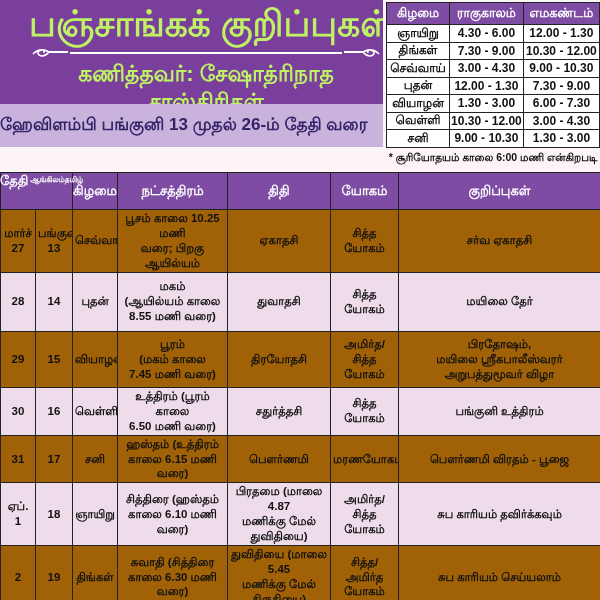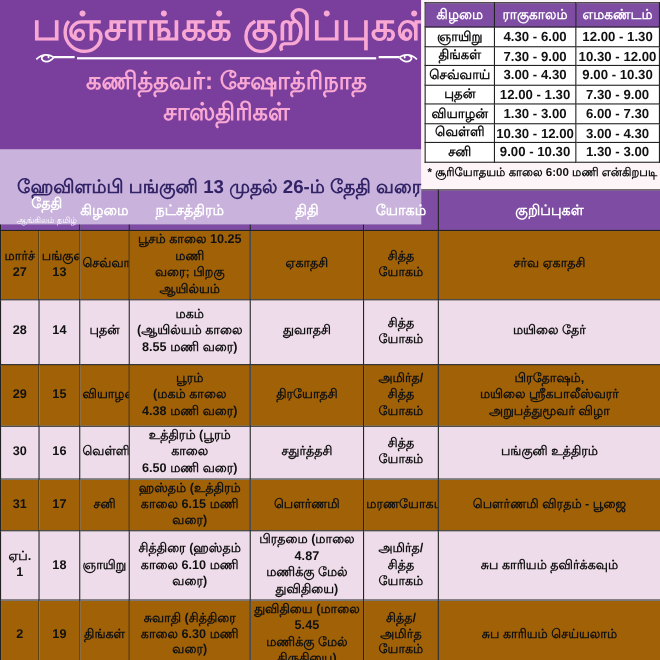--- a/index.html
+++ b/index.html
@@ -5,35 +5,35 @@
   html,body { margin:0; padding:0; }
   body {
     width:600px; height:600px;
     background:#fdf4f8;
     font-family:"Liberation Sans", sans-serif;
     color:#111;
   }
   .top { display:flex; height:172px; }
   .left-head { width:383px; }
   .title-block {
-    background:#7a3f9d; color:#f9a8d4; height:136px;
+    background:#7a3f9d; color:#bef264; height:104px;
     text-align:center; overflow:hidden;padding-left:29px;
   }
   .page-title {
     margin:0; padding-top:3px;
     font-size:36px; font-weight:bold; letter-spacing:0px;
     line-height:1.15; white-space:nowrap;
   }
   .flourish-row { display:flex; align-items:center; margin:2px 3px 0 3px; height:14px; }
   .flourish-row .line { flex:1; border-top:2px solid #fff; margin:0 2px; }
   .flourish-row svg { display:block; }
   .calculator { font-size:22px; font-weight:bold; margin-top:1px; }
   .date-box {
-    background:#c9b3dd; color:#312366; height:68px;
-    text-align:right; font-weight:bold;
+    background:#c9b3dd; color:#312366; height:43px;
+    text-align:left; font-weight:bold;
     display:flex; flex-direction:column; justify-content:center; gap:2px;
   }
   .date-box .l1 { font-size:17px; }
   .date-box .l2 { font-size:17px; }
 
   .right-head { flex:1; background:#fdf4f8; padding:2px 0 0 3px; }
   table { border-collapse:collapse; }
   .rahu-table { width:100%; background:#fff; }
   .rahu-table th {
     background:#7e4da3; color:#fff; border:1px solid #222;
@@ -48,24 +48,24 @@
     font-size:10.5px; font-weight:bold; text-align:center;
     padding-top:3px; color:#111;
   }
 
   .main-table { width:600px; table-layout:fixed; background:#fff; }
   .main-table th {
     background:#7e4da3; color:#fff; border:1px solid #222;
     font-size:13px; font-weight:bold; height:36px; vertical-align:middle;
     padding:0;
   }
-  .date-head { display:flex; flex-direction:column; height:100%; justify-content:center;margin-left:12px; }
+  .date-head { display:flex; flex-direction:row; height:100%; justify-content:center;margin-left:12px; }
   .date-head .main-lbl { font-size:13px; }
   .date-head .subs { display:flex; justify-content:space-between; padding:2px 2px 0 2px; }
-  .date-head .subs span { font-size:7.5px; font-weight:normal; }
+  .date-head .subs span { font-size:7.5px; font-weight:bold; }
   .main-table td {
     border:1px solid #222; text-align:center; vertical-align:middle;
     font-size:11.5px; font-weight:bold; line-height:1.3;
     padding:1px 2px; white-space:pre-line; overflow:hidden;
   }
   .main-table tr.alt td { background:#efdceb; }
   .main-table tr td { background:#a16207; }
   .main-table tr.alt td { background:#efdceb; }
 </style>
 </head>
@@ -195,21 +195,21 @@
         <td>துவாதசி</td>
         <td>சித்த யோகம்</td>
         <td>மயிலை தேர்</td>
       </tr>
       <tr style="height: 56px;">
         <td>29</td>
         <td>15</td>
         <td>வியாழன்</td>
         <td>பூரம்
 (மகம் காலை
-4.38 மணி வரை)</td>
+7.45 மணி வரை)</td>
         <td>திரயோதசி</td>
         <td>அமிர்த/சித்த
 யோகம்</td>
         <td>பிரதோஷம்,
 மயிலை ஸ்ரீகபாலீஸ்வரர்
 அறுபத்துமூவர் விழா</td>
       </tr>
       <tr class="alt" style="height: 42px;">
         <td>30</td>
         <td>16</td>

